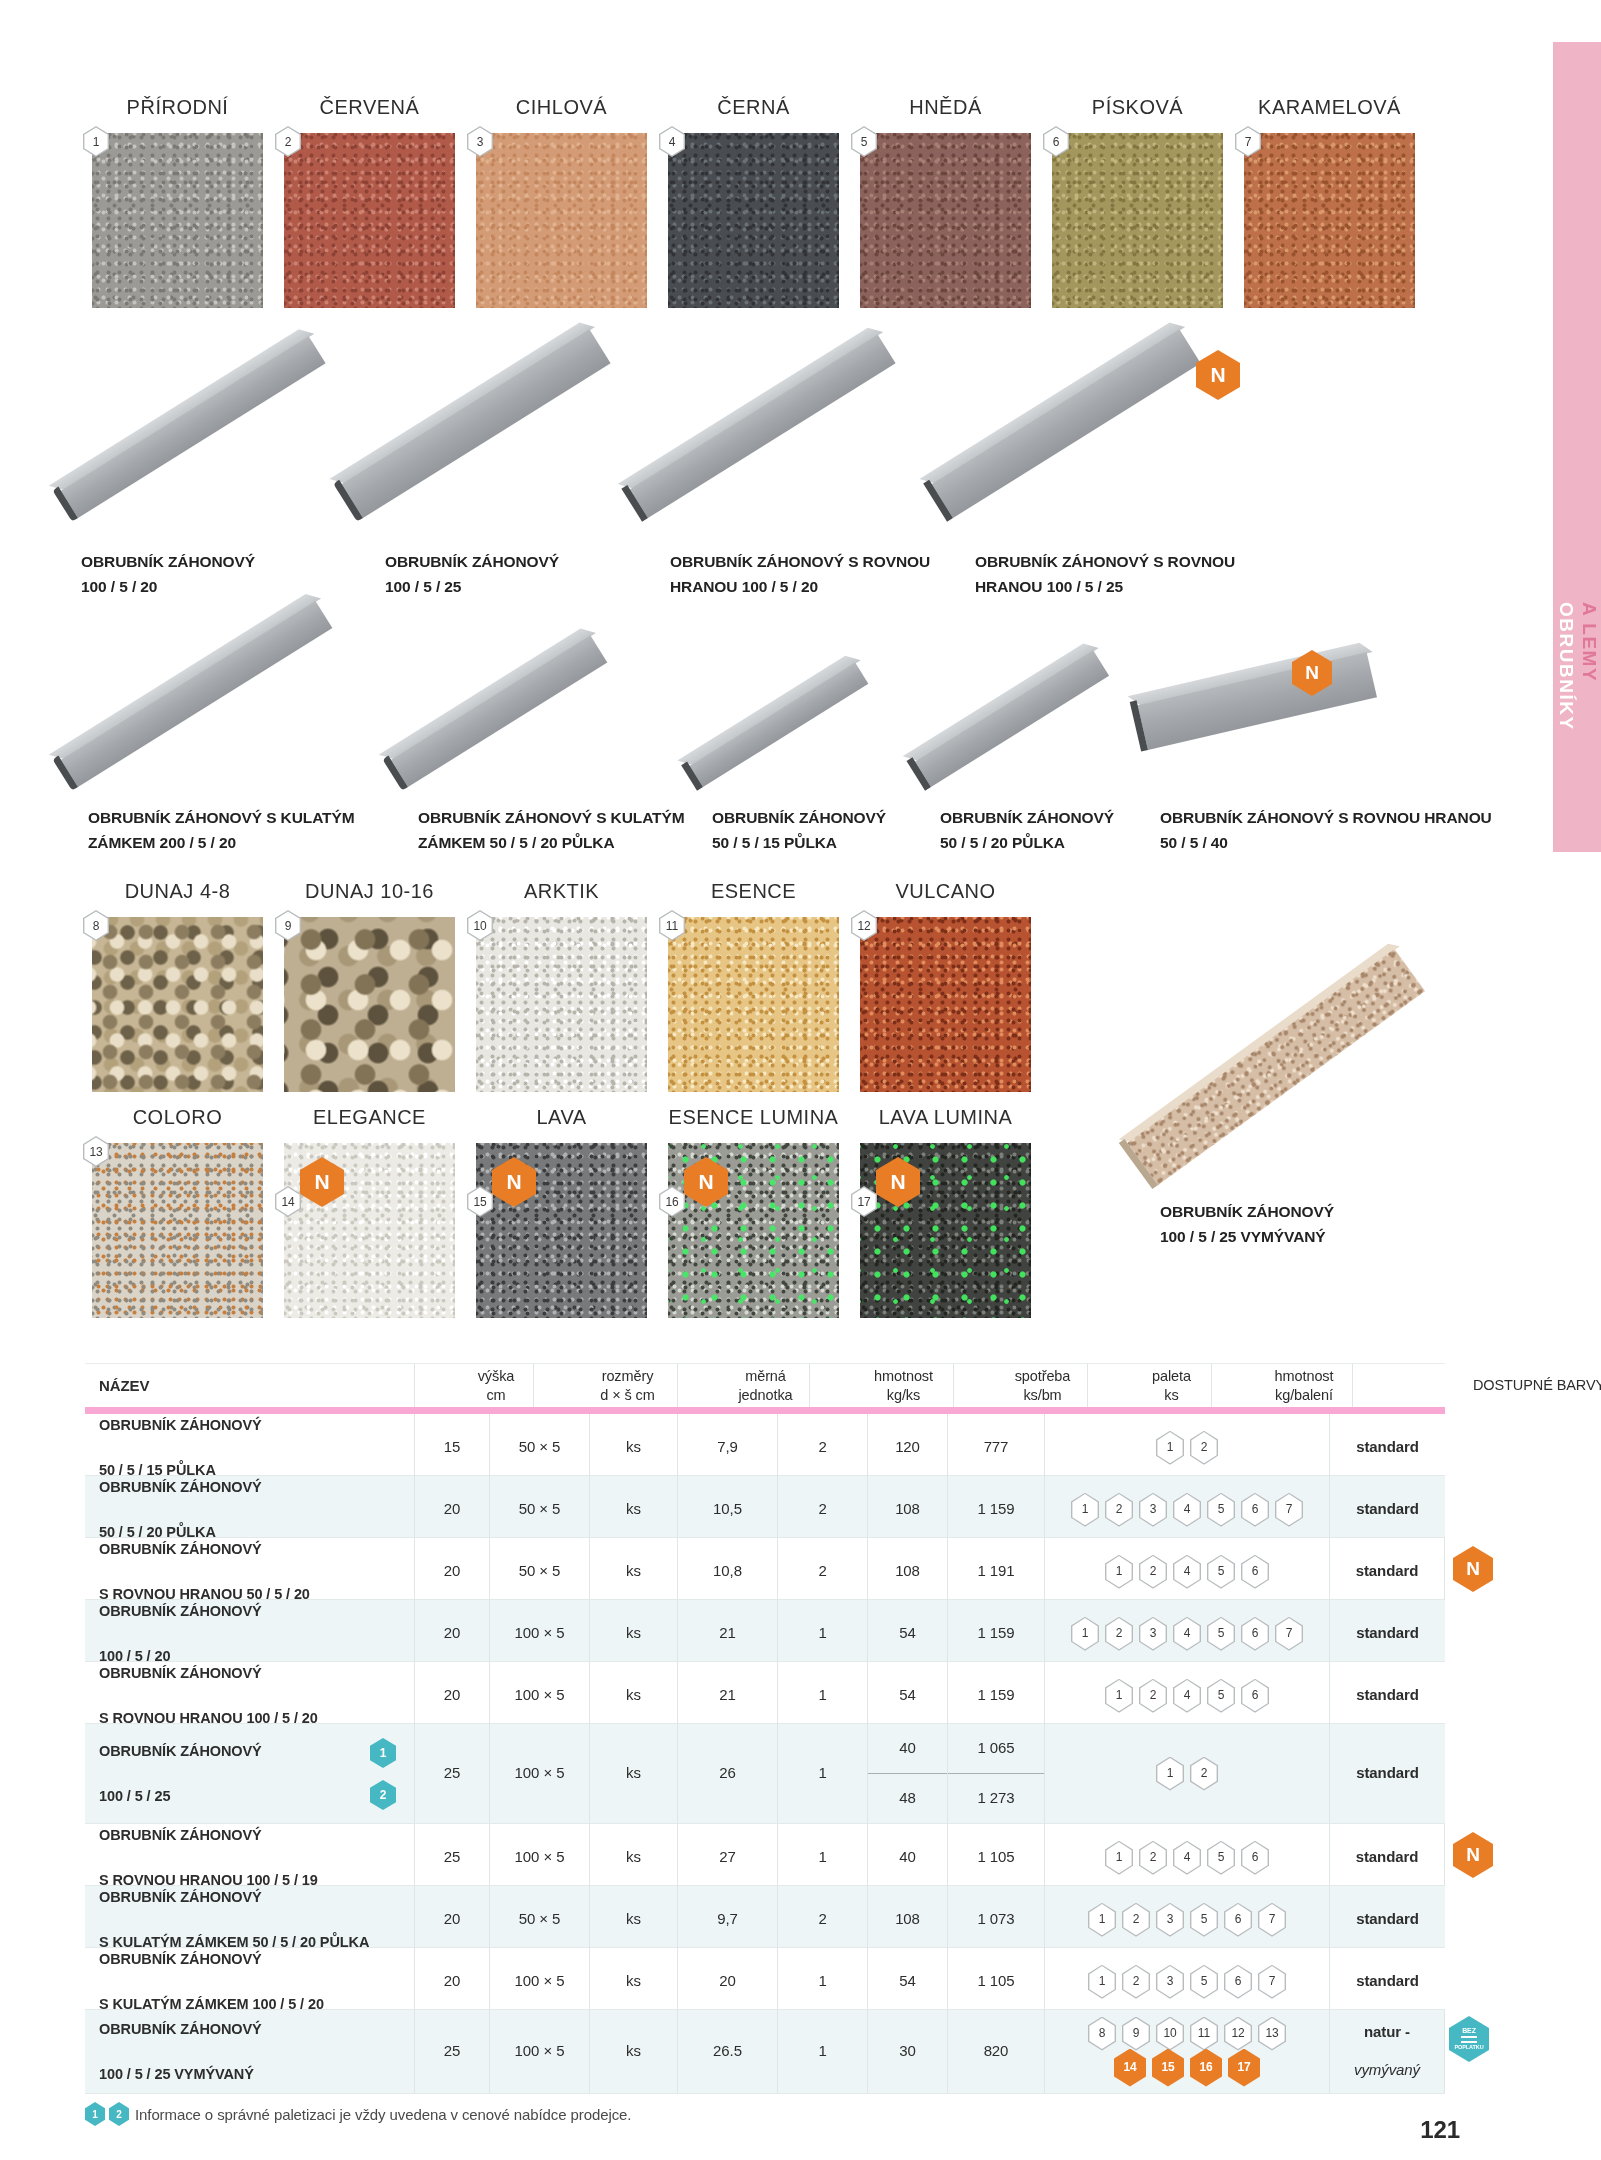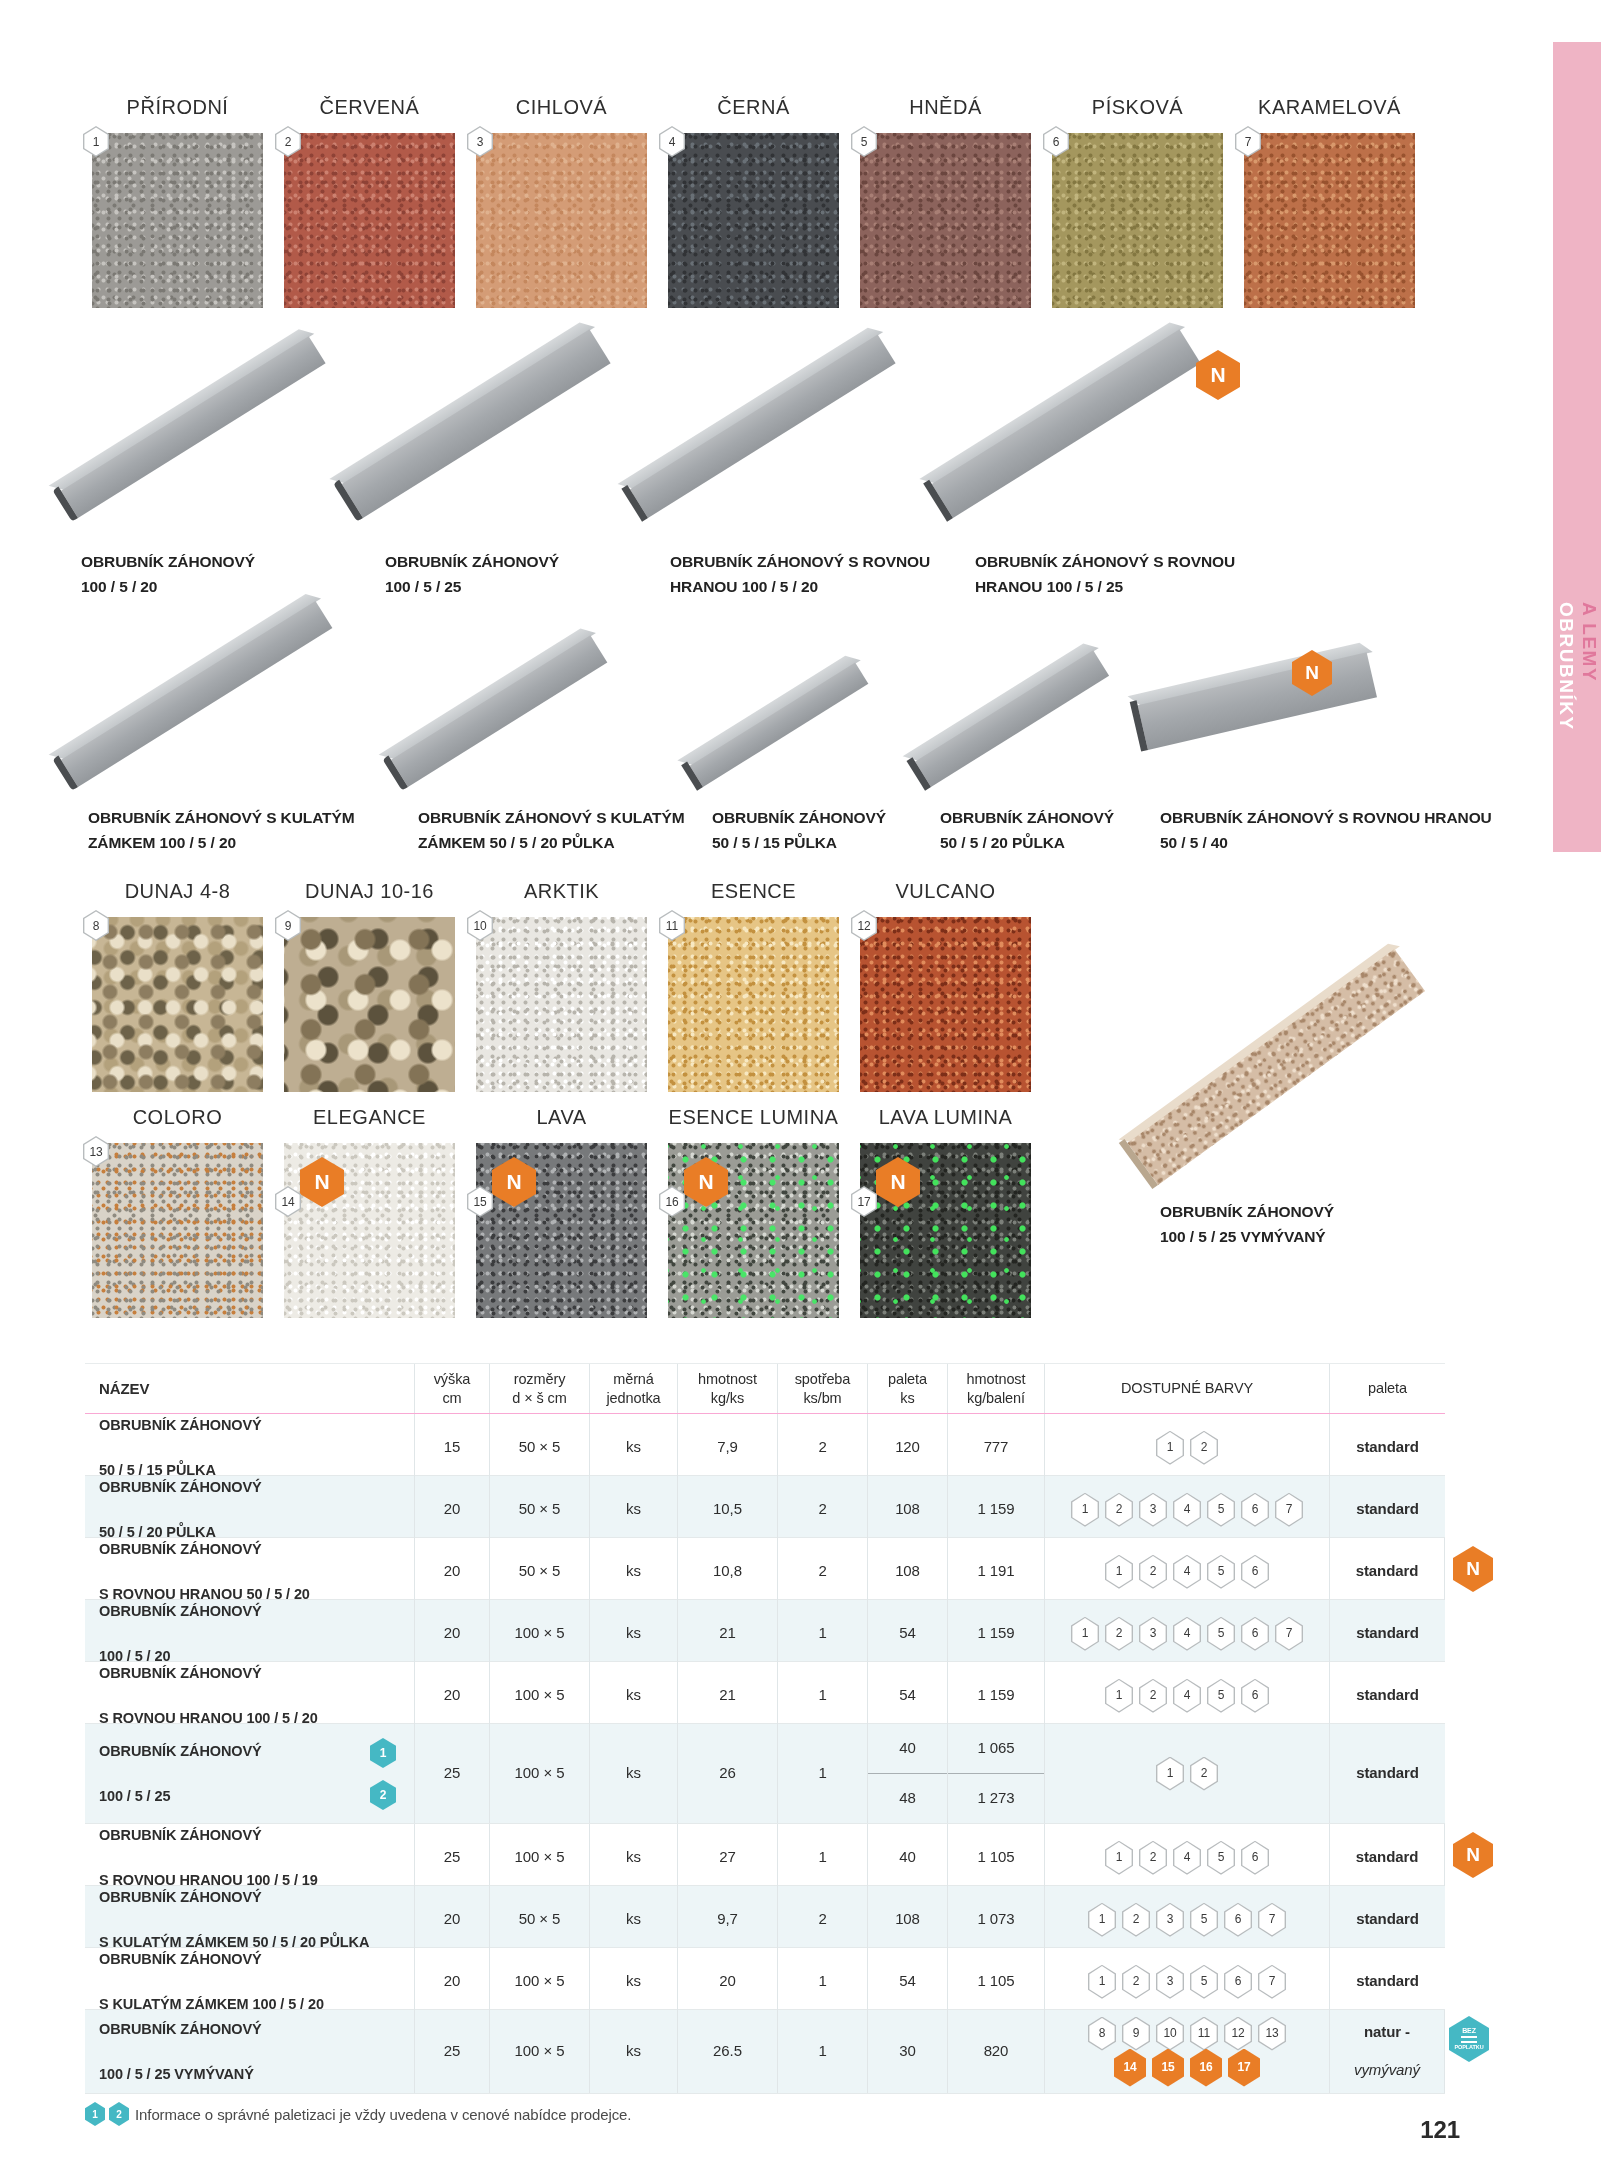--- a/index.html
+++ b/index.html
@@ -33,21 +33,21 @@
   .curb-rot { position:absolute; transform-origin:0% 100%; }
   .curb-face { position:absolute; inset:0; background:linear-gradient(180deg,#b6b9bc 0%,#a4a8ac 45%,#94989c 100%); }
   .curb-top { position:absolute; left:3px; right:-6px; top:-11px; height:12px;
               background:linear-gradient(180deg,#d6d9db,#c2c6c9); transform:skewX(42deg); transform-origin:left bottom; }
   .curb-cap { position:absolute; left:-7px; top:-5px; bottom:0; width:7px; background:#4a4d50; }
   .prod-label { position:absolute; width:300px; font-size:15.5px; font-weight:600; line-height:1.6; color:#222; white-space:nowrap; }
 
   
   .tbl { position:absolute; left:85px; top:1363px; width:1360px; border-top:1px solid #e8eced; }
   .trow { display:grid; position:relative; border-bottom:1px solid #e4e9ea; }
-  .trow.hdr { border-bottom:1px solid #f9a8d4; }
+  .trow.hdr { border-bottom:7px solid #f9a8d4;gap:44px; }
   .trow.alt { background:#edf5f7; }
   .tc { border-right:1px solid #e0e6e8; display:flex; flex-direction:column; align-items:center; justify-content:center;
         font-size:15px; text-align:center; line-height:1.25; position:relative; }
   .tc:last-child { border-right:none; }
   .tc.name { align-items:flex-start; justify-content:center; padding-left:14px; font-weight:bold; font-size:14.5px; line-height:1.55; text-align:left; }
   .tc .sub { font-size:14.5px; }
   .hexrow { display:flex; gap:6px; justify-content:center; }
   .split-cell { display:flex; flex-direction:column; align-items:stretch; justify-content:stretch; padding:0; }
   .split-half { flex:1; display:flex; align-items:center; justify-content:center; }
   .split-half.low { border-top:1px solid #a9b0b3; }
@@ -179,21 +179,21 @@
       </div>
     </div>
   <div id="products-row2">
       <div class="curb-box" style="left: 70px; top: 600px; width: 275px; height: 205px;">
         <div class="curb-rot" style="left: 8px; bottom: 18px; width: 300px; height: 32px; transform: rotate(-32deg);">
           <div class="curb-top"></div>
           <div class="curb-face"></div>
           <div class="curb-cap" style="border-radius: 4px 0px 0px 4px;"></div>
         </div>
       </div>
-      <div class="prod-label" style="left: 88px; top: 806px;"><span>OBRUBNÍK ZÁHONOVÝ S KULATÝM</span><br><span>ZÁMKEM 100 / 5 / 20</span></div>
+      <div class="prod-label" style="left: 88px; top: 806px;"><span>OBRUBNÍK ZÁHONOVÝ S KULATÝM</span><br><span>ZÁMKEM 200 / 5 / 20</span></div>
       <div class="curb-box" style="left: 400px; top: 600px; width: 245px; height: 205px;">
         <div class="curb-rot" style="left: 8px; bottom: 18px; width: 235px; height: 32px; transform: rotate(-32deg);">
           <div class="curb-top"></div>
           <div class="curb-face"></div>
           <div class="curb-cap" style="border-radius: 4px 0px 0px 4px;"></div>
         </div>
       </div>
       <div class="prod-label" style="left: 418px; top: 806px;"><span>OBRUBNÍK ZÁHONOVÝ S KULATÝM</span><br><span>ZÁMKEM 50 / 5 / 20 PŮLKA</span></div>
       <div class="curb-box" style="left: 695px; top: 600px; width: 205px; height: 205px;">
         <div class="curb-rot" style="left: 8px; bottom: 18px; width: 195px; height: 25px; transform: rotate(-32deg);">

